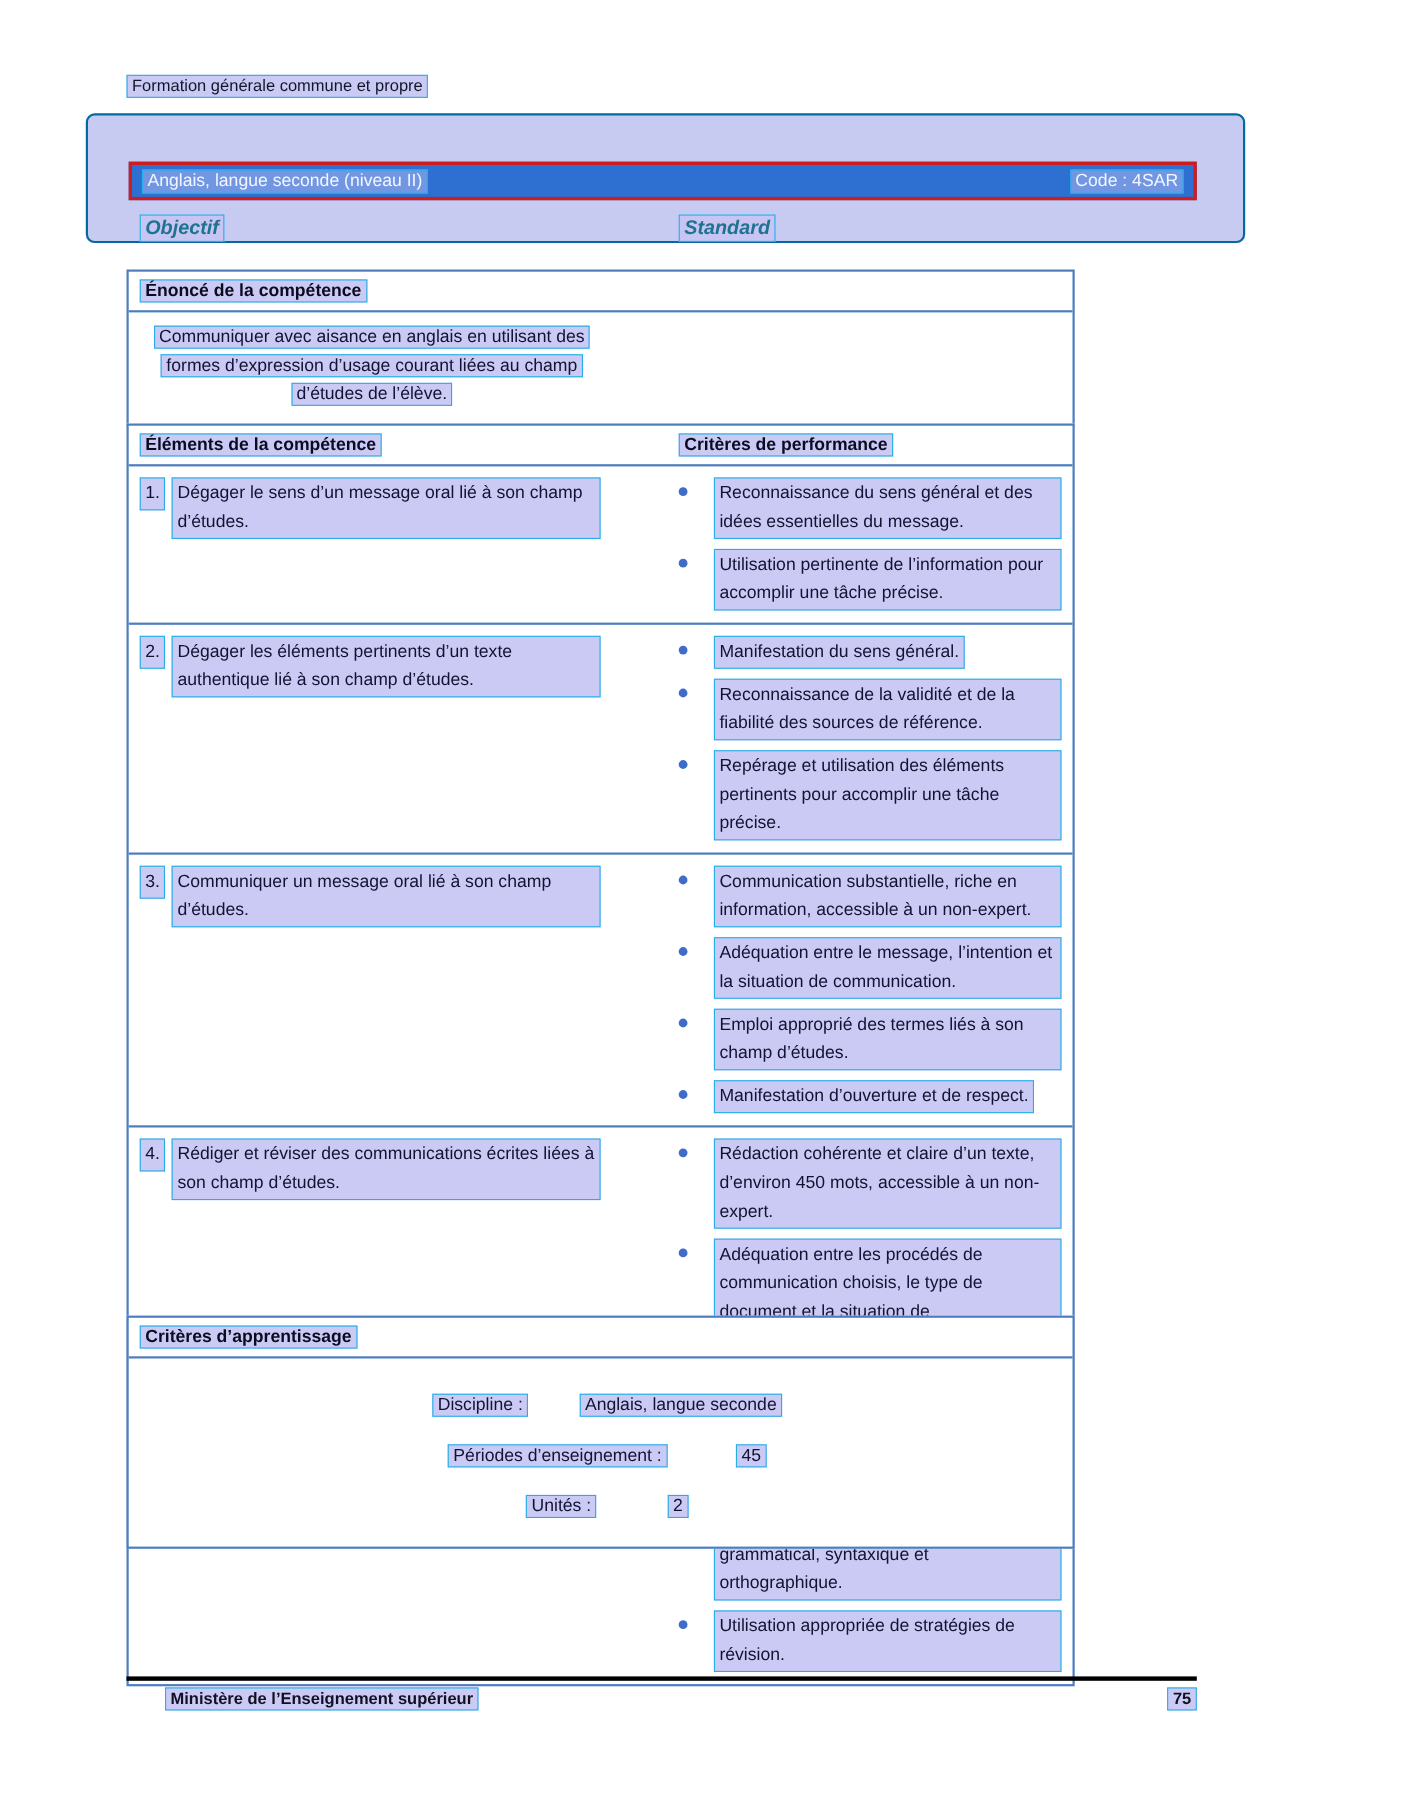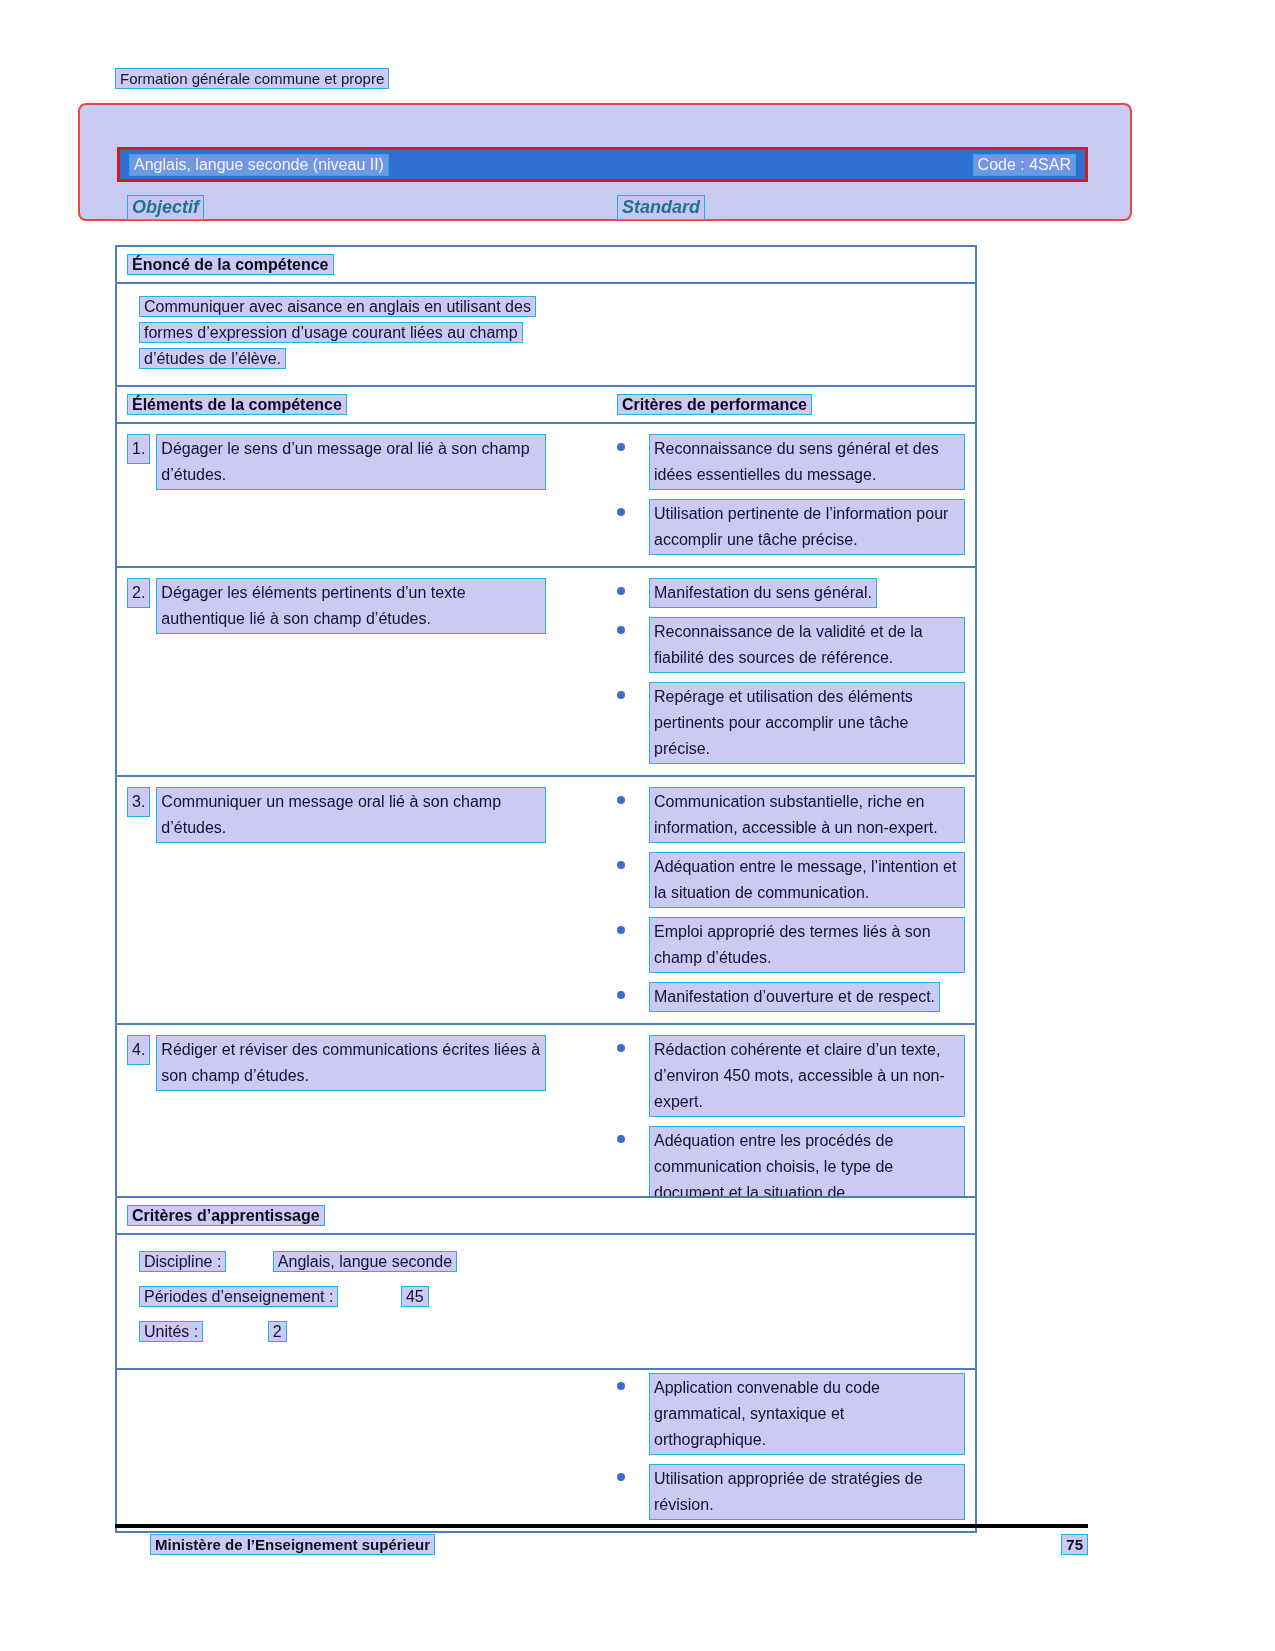--- a/index.html
+++ b/index.html
@@ -23,21 +23,21 @@
 
   .top-label {
     position: absolute; left: 115px; top: 68px;
     font-size: 15px; color: #0f172a;
   }
 
   
   .band {
     position: absolute; left: 78px; top: 103px; width: 1054px; height: 118px;
     background: #c7cbf2;
-    border: 2px solid #ef4444;
+    border: 2px solid #0369a1;
     border-radius: 8px;
   }
   .title-bar {
     position: absolute; left: 37px; right: 42px; top: 42px; height: 35px;
     background: #2e6fd2;
     border: 3px solid #cf1c1c;
     display: flex; justify-content: space-between; align-items: center;
     padding: 0 9px;
     font-size: 16px;
   }
@@ -53,21 +53,21 @@
   .box {
     position: absolute; left: 115px; width: 862px;
     border: 2px solid #4d7dbf;
     background: #ffffff;
   }
   .box-header {
     padding: 9px 10px 8px 10px;
     border-bottom: 2px solid #4d7dbf;
     font-size: 16px; font-weight: bold; color: #0b0b20;
   }
-  .box-body { padding: 10px 10px 14px 22px; font-size: 16px; line-height: 26px; }
+  .box-body { padding: 10px 10px 14px 22px; font-size: 16px; line-height: 26px; text-align: center; }
 
   #enonce-box { top: 245px; }
   .enonce-text { display: inline; }
   .enonce-wrap { max-width: 430px; }
 
   #competence-box { top: 385px; }
   .trow {
     display: grid;
     grid-template-columns: 490px 1fr;
     padding: 8px 10px 8px 10px;
@@ -78,21 +78,21 @@
   .cell-left { padding-right: 18px; }
   .elem { display: flex; gap: 6px; font-size: 16px; line-height: 26px; align-items: flex-start; padding-top: 2px; }
   .elem-num { flex: 0 0 auto; }
   .elem-text { display: inline-block; max-width: 390px; }
   .crit { display: flex; gap: 24px; align-items: flex-start; margin: 2px 0 9px 0; font-size: 16px; line-height: 26px; }
   .crit:last-child { margin-bottom: 3px; }
   .dot { flex: 0 0 auto; width: 8px; height: 8px; border-radius: 50%; background: #3f6cc8; margin-top: 9px; }
   .crit-text { display: inline-block; max-width: 405px; }
 
   #activites-box { top: 1196px; }
-  .field { margin: 4px 0 9px 0; font-size: 16px; }
+  .field { margin: 20px 0 9px 0; font-size: 16px; }
   .field .val-1 { margin-left: 42px; }
   .field .val-2 { margin-left: 58px; }
   .field .val-3 { margin-left: 60px; }
 
   .footer { position: absolute; left: 115px; width: 973px; top: 1524px; }
   .footer-rule { height: 4px; background: #000000; margin-bottom: 6px; }
   .footer-row { display: flex; justify-content: space-between; align-items: center; }
   .footer-row .hl { font-size: 15px; font-weight: bold; color: #101022; margin-left: 35px; }
 </style>
 </head>

